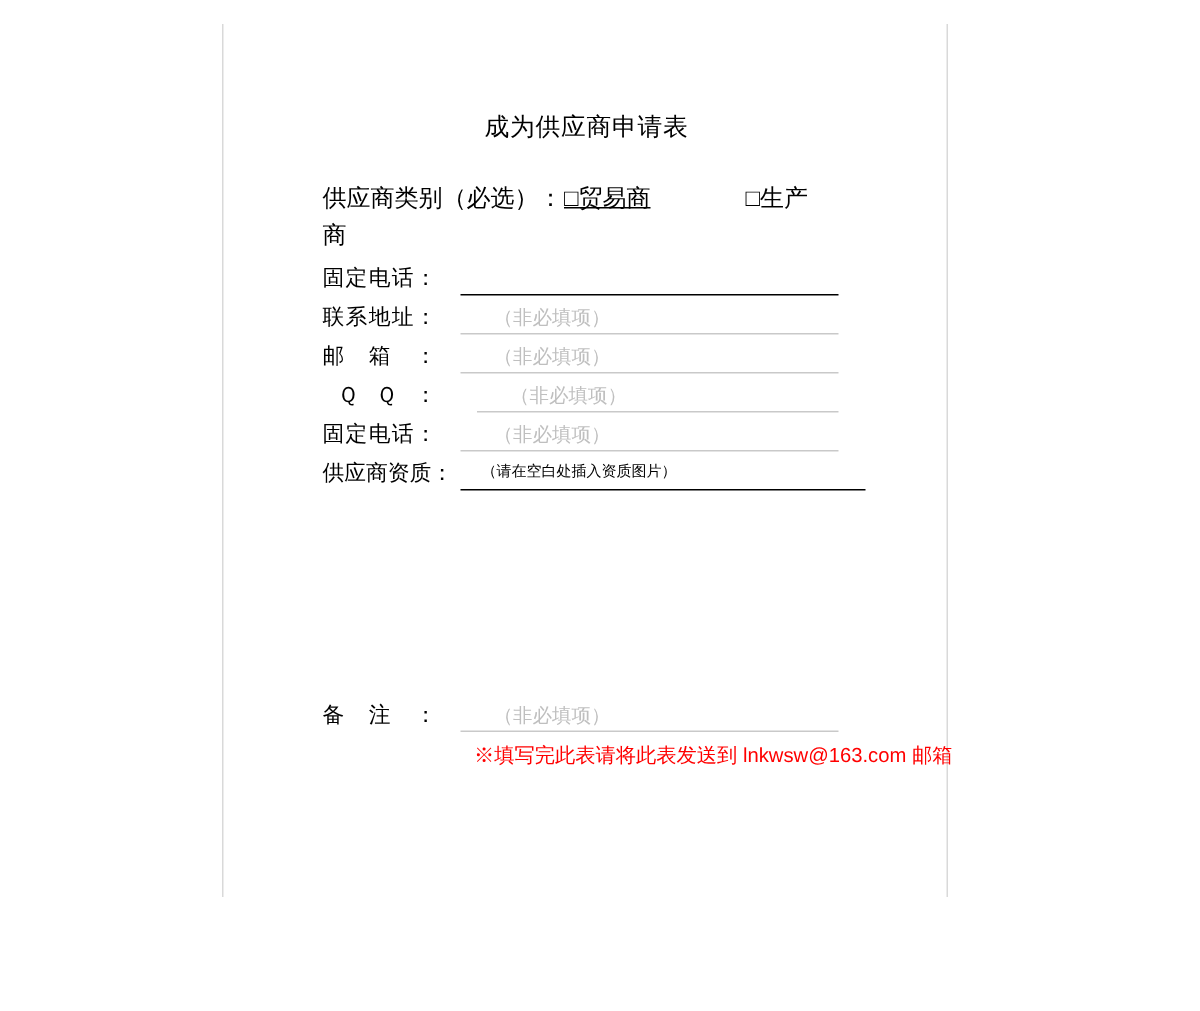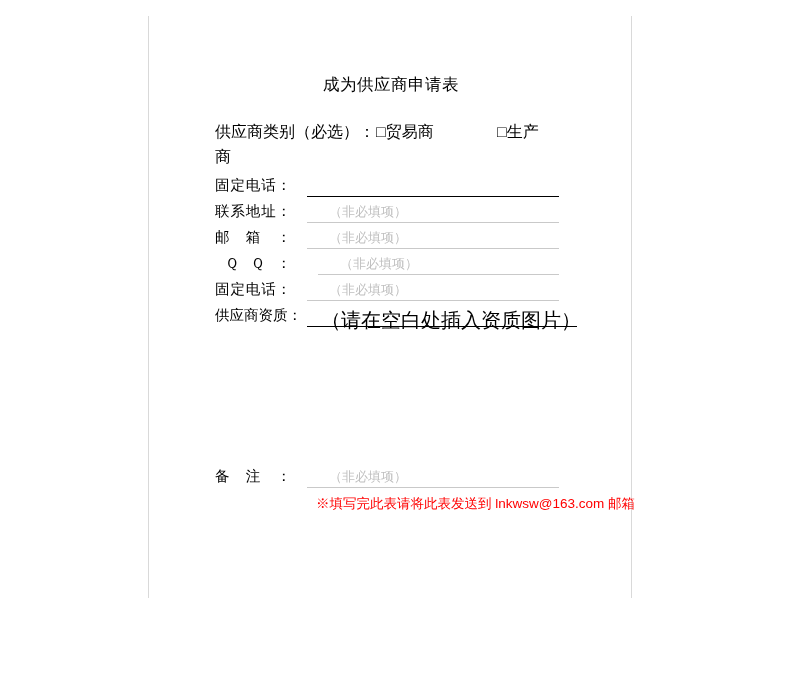--- a/index.html
+++ b/index.html
@@ -84,20 +84,21 @@
     position: absolute;
     left: 0;
     top: 2px;
     white-space: nowrap;
   }
   .cat-box1 {
     position: absolute;
     left: 161px;
     top: 2px;
     white-space: nowrap;
+    text-decoration: underline;
   }
   .cat-box2 {
     position: absolute;
     left: 282px;
     top: 2px;
     white-space: nowrap;
   }
   .cat-wrap {
     position: absolute;
     left: 0;
@@ -131,21 +132,21 @@
     top: 1px;
     font-size: 13px;
     color: #bfbfbf;
     font-family: "Liberation Serif", serif;
     white-space: nowrap;
   }
   .qual-text {
     position: absolute;
     left: 14px;
     top: 1px;
-    font-size: 20px;
+    font-size: 10px;
     color: #000000;
     font-family: Liberation Sans, sans-serif;
     white-space: nowrap;
   }
 
   .remark-row {
     position: absolute;
     top: 449px;
     left: 66px;
     width: 400px;

